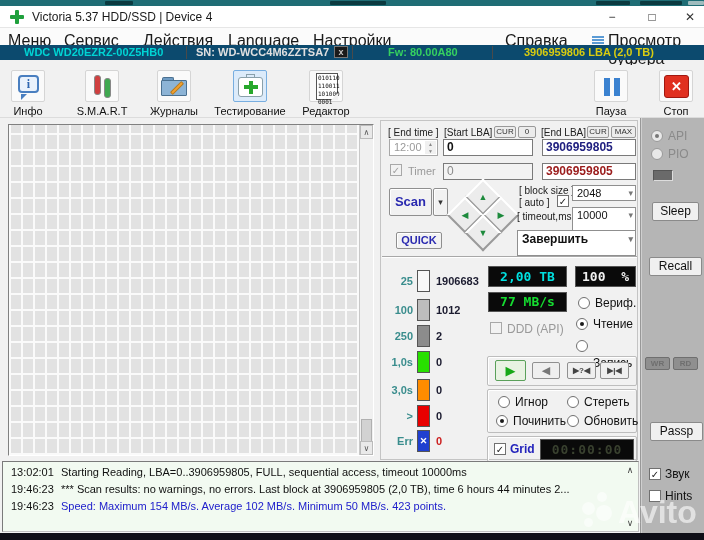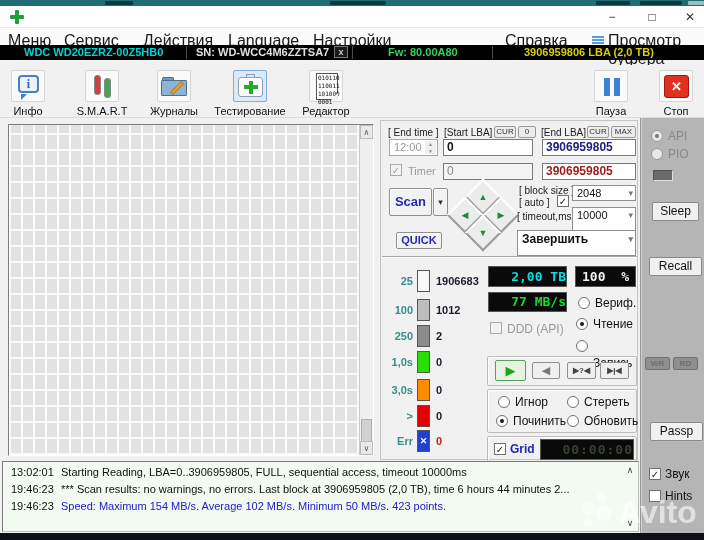--- a/index.html
+++ b/index.html
@@ -21,21 +21,21 @@
   .apptitle { position:absolute; left:32px; top:4px; font-size:12px; color:#1a1a1a; }
   .winbtn { position:absolute; top:0; width:32px; height:22px; text-align:center; line-height:22px; font-size:12px; color:#333; }
 
   
   .menubar { left:0; top:28px; width:704px; height:22px; background:#fbfbfb; }
   .menuitem { position:absolute; top:4px; font-size:16px; color:#1a1a1a; }
   .buffericon { position:absolute; left:592px; top:8px; width:12px; height:10px; }
   .buffericon i { display:block; height:2px; margin-bottom:1px; background:#5b9bd5; }
 
   
-  .devicebar { left:0; top:45px; width:704px; height:15px; background:#000000; font-weight:bold; font-size:11px; }
+  .devicebar { left:0; top:45px; width:704px; height:15px; background:#0c4a6e; font-weight:bold; font-size:11px; }
   .devsep { position:absolute; top:1px; width:1px; height:13px; background:#4a4a4a; }
   .xbtn { position:absolute; left:334px; top:1px; width:14px; height:12px; border:1px solid #777; color:#c8c8c8;
           font-size:9px; line-height:10px; text-align:center; background:#1a1a1a; }
 
   
   .toolbar { left:0; top:65px; width:704px; height:53px; background:#f1f1f1; border-bottom:1px solid #dcdcdc; }
   .tbtn { position:absolute; top:5px; width:72px; text-align:center; }
   .tico { margin:0 auto; width:34px; height:32px; background:#fafafa; border:1px solid #d5d5d5; border-radius:2px; position:relative; }
   .tico.active { background:#dcebfa; border:1px solid #78aee0; }
   .tlabel { margin-top:3px; font-size:11px; color:#111; }
@@ -99,21 +99,21 @@
 
   
   .hrow { position:absolute; left:383px; width:100px; height:24px; }
   .hlabel { position:absolute; left:0; top:5px; width:30px; text-align:right; color:#3a8d8d; font-size:11px; font-weight:bold; }
   .hblock { position:absolute; left:34px; top:0; width:13px; height:22px; border:1px solid #555; font-size:9px; font-weight:bold;
             color:#fff; text-align:center; line-height:20px; }
   .hval { position:absolute; left:53px; top:5px; font-size:11px; font-weight:bold; color:#1c1c30; }
 
   
   .lcd { position:absolute; background:#0a0a0a; border:1px solid #555; font-family:"DejaVu Sans Mono",monospace;
-         font-weight:bold; font-size:13px; text-align:right; }
+         font-weight:bold; font-size:13px; text-align:center; }
   .radio { position:absolute; width:12px; height:12px; border:1px solid #707070; border-radius:50%; background:#fff; }
   .radio .dot { display:none; position:absolute; left:3px; top:3px; width:4px; height:4px; border-radius:50%; background:#1a1a1a; }
   .radio.sel .dot { display:block; }
   .radio.dis { border-color:#999; background:#e8e8e8; }
   .radio.dis .dot { background:#777; }
   .rlabel { position:absolute; font-size:12px; color:#111; white-space:nowrap; }
   .group { position:absolute; border:1px solid #bdbdbd; border-radius:2px; box-shadow:inset 1px 1px 0 #fff; }
   .pbtn { position:absolute; background:#efefef; border:1px solid #909090; border-radius:2px; text-align:center; color:#444; }
 
   
@@ -151,20 +151,21 @@
     <div class="bgfrag" style="left:596px;width:34px;"></div>
     <div class="bgfrag" style="left:640px;width:42px;"></div>
     <div class="bgfrag light" style="left:688px;width:16px;"></div>
   </div>
 
   <div class="abs titlebar">
     <div class="appicon">
         <div class="v"></div>
         <div class="h"></div>
       </div>
+    <div class="apptitle">Victoria 5.37 HDD/SSD | Device 4</div>
     <div class="winbtn" style="left:596px;">−</div>
     <div class="winbtn" style="left:636px;">□</div>
     <div class="winbtn" style="left:674px;">✕</div>
   </div>
 
   <div class="abs menubar">
     <span class="menuitem" style="left:8px;">Меню</span>
     <span class="menuitem" style="left:64px;">Сервис</span>
     <span class="menuitem" style="left:143px;">Действия</span>
     <span class="menuitem" style="left:228px;">Language</span>

